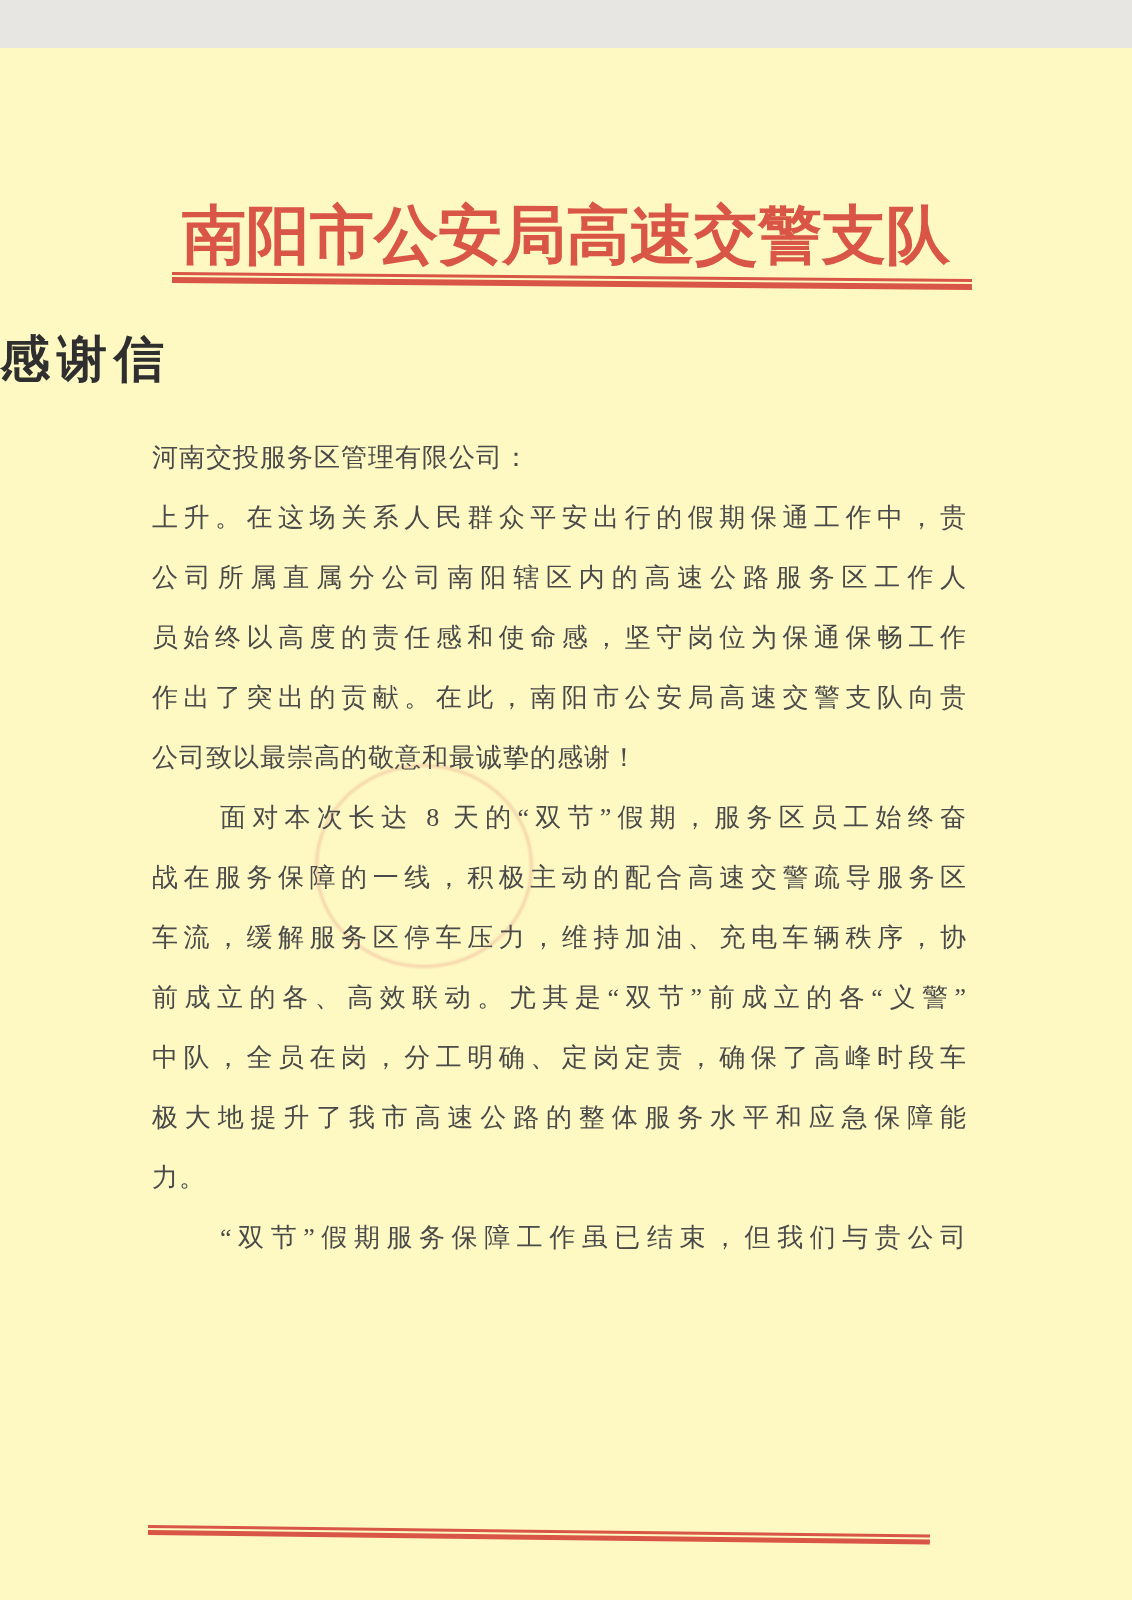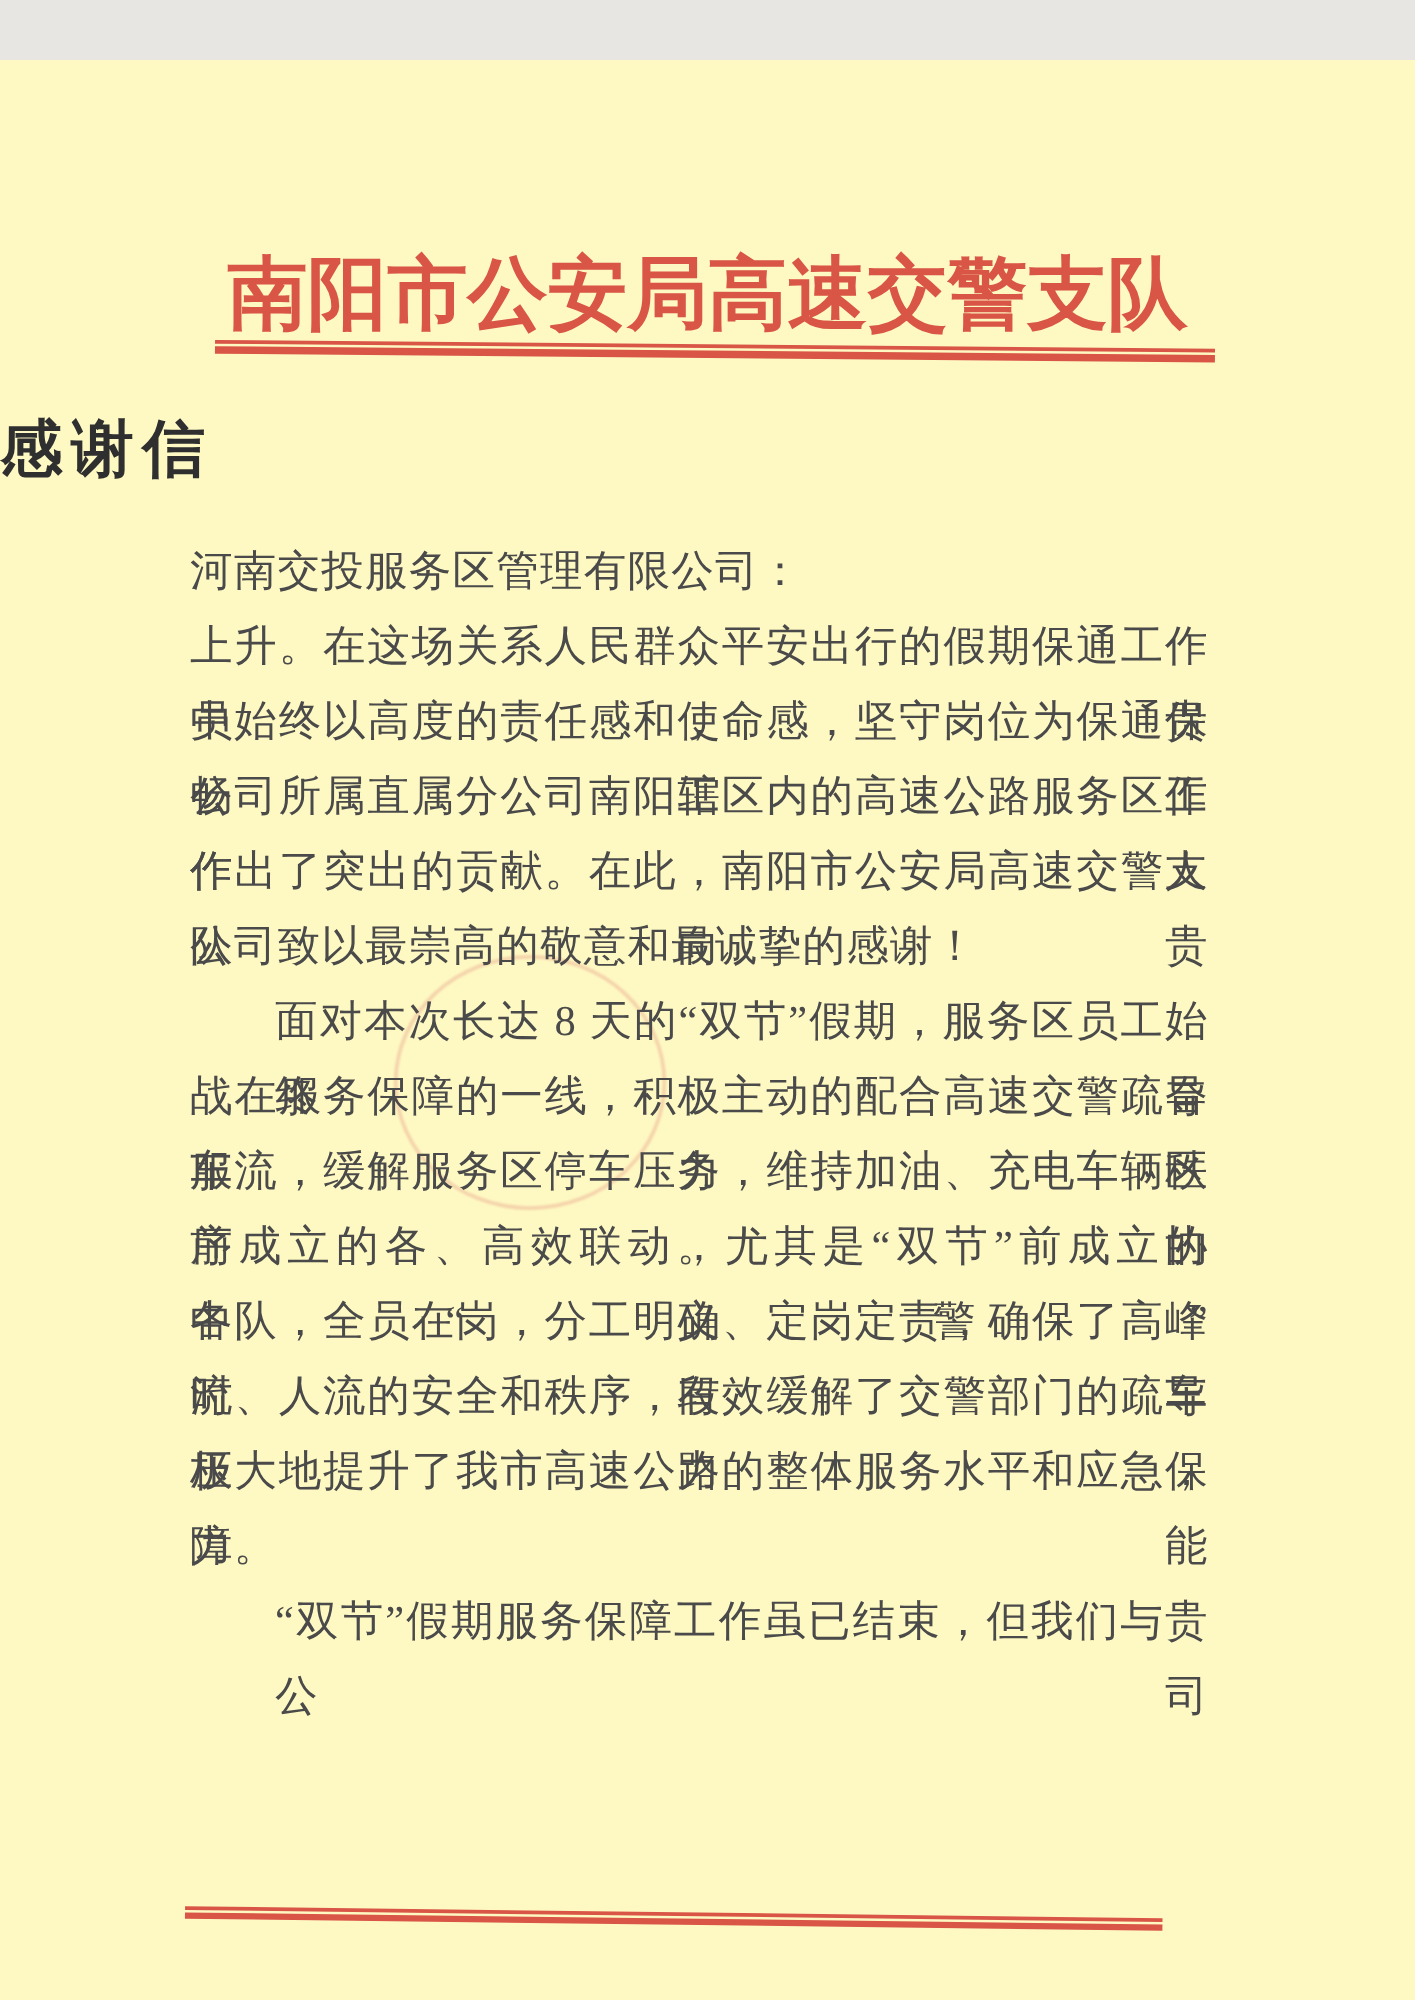--- a/index.html
+++ b/index.html
@@ -35,21 +35,21 @@
   .doc-title {
     position:absolute; top:278px; left:0; right:0;
     text-align:left;
     font-size:50px; font-weight:bold;
     letter-spacing:7px;
     color:#2f2f2f;
   }
   .letter-body {
     position:absolute; top:380px; left:152px;
     width:815px;
-    font-size:34px;
+    font-size:26px;
     color:#4a4a4a;
   }
   .line {
     height:60px; line-height:60px;
     white-space:nowrap;
     letter-spacing:1px;
   }
   .line.just {
     white-space:normal;
     text-align:justify;
@@ -82,30 +82,29 @@
 
   <div class="header-rule"></div>
 
   <div class="doc-title">感谢信</div>
 
   <div class="seal"></div>
 
   <div class="letter-body">
     <div class="line">河南交投服务区管理有限公司：</div>
     <div class="line just">上升。在这场关系人民群众平安出行的假期保通工作中，贵</div>
+    <div class="line just">公司所属直属分公司南阳辖区内的高速公路服务区工作人</div>
     <div class="line just">员始终以高度的责任感和使命感，坚守岗位为保通保畅工作</div>
-    <div class="line just">公司所属直属分公司南阳辖区内的高速公路服务区工作人</div>
     <div class="line just">作出了突出的贡献。在此，南阳市公安局高速交警支队向贵</div>
     <div class="line">公司致以最崇高的敬意和最诚挚的感谢！</div>
     <div class="line just indent">面对本次长达 8 天的“双节”假期，服务区员工始终奋</div>
     <div class="line just">战在服务保障的一线，积极主动的配合高速交警疏导服务区</div>
     <div class="line just">车流，缓解服务区停车压力，维持加油、充电车辆秩序，协</div>
     <div class="line just">前成立的各、高效联动。尤其是“双节”前成立的各“义警”</div>
     <div class="line just">中队，全员在岗，分工明确、定岗定责，确保了高峰时段车</div>
-    <div class="line just">流、人流的安全和秩序，有效缓解了交警部门的疏导压力，</div>
     <div class="line just">极大地提升了我市高速公路的整体服务水平和应急保障能</div>
     <div class="line">力。</div>
     <div class="line just indent">“双节”假期服务保障工作虽已结束，但我们与贵公司</div>
   </div>
 
   <div class="footer-rule"></div>
 
 </div>
 
 </body></html>

